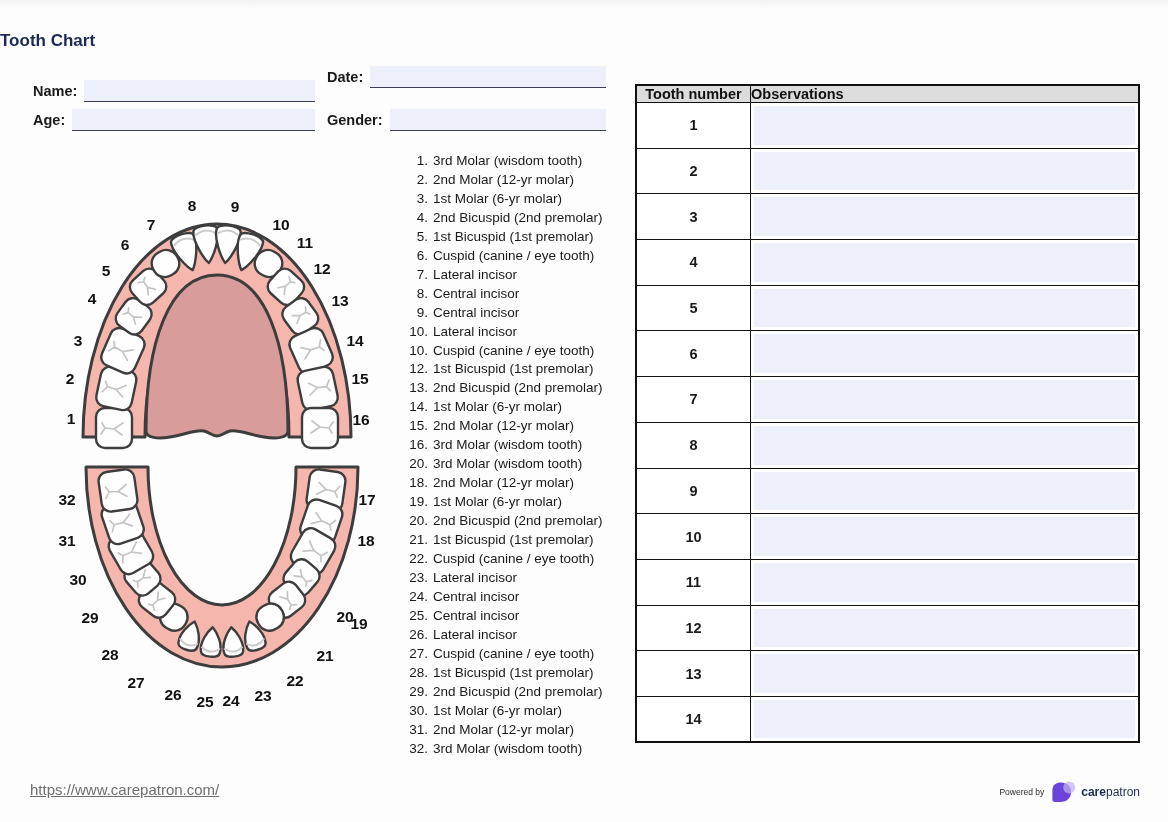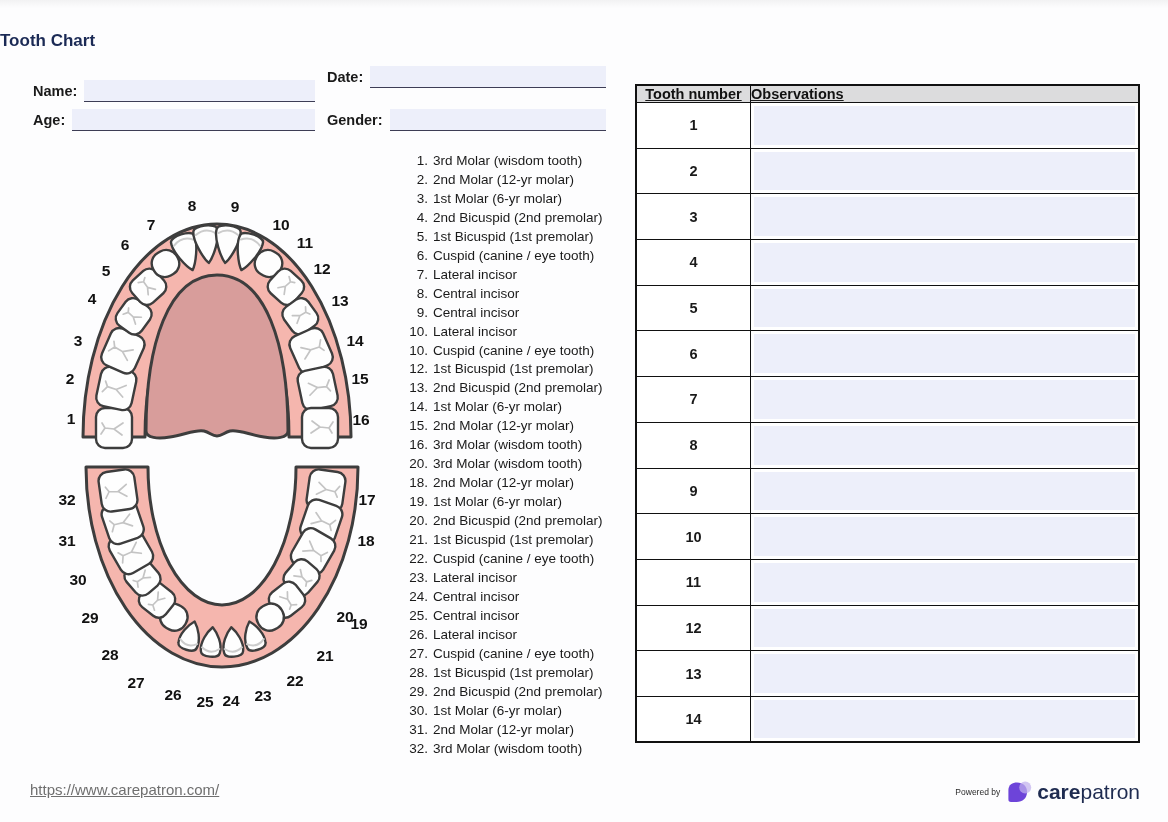--- a/index.html
+++ b/index.html
@@ -25,34 +25,34 @@
     font-weight:bold;font-size:15.5px;color:#111;}
   
   .tooth-list{position:absolute;left:401px;top:152px;}
   .list-row{display:flex;font-size:13.5px;line-height:18.95px;}
   .list-row .num{width:27px;text-align:right;flex:none;}
   .list-row .lbl{margin-left:5px;white-space:nowrap;}
   
   .obs-table{position:absolute;left:635px;top:84px;width:505px;
     border-collapse:collapse;table-layout:fixed;border:2px solid #111;}
   .obs-table th,.obs-table td{border:1.5px solid #111;padding:0;}
-  .obs-table thead tr{height:16px;text-decoration:underline;}
+  .obs-table thead tr{height:16px;}
   .obs-table th{background:#dcdcdd;font-size:14.5px;font-weight:bold;color:#111;}
   .obs-table th.h-num{width:113px;text-align:center;}
   .obs-table th.h-obs{text-align:left;}
   .obs-table tbody tr{height:45.7px;}
   .obs-table td.num-cell{text-align:center;font-weight:bold;font-size:14.5px;background:#ffffff;}
   .obs-table td.obs-cell{background:#edeffa;box-shadow:inset 0 0 0 3px #ffffff;}
   
   .footer-link{position:absolute;left:30px;top:781px;font-size:15px;color:#6f6f6f;
     text-decoration:underline;cursor:pointer;}
   .powered{position:absolute;right:28px;top:779px;display:flex;align-items:center;height:26px;}
   .powered .pb{font-size:8.5px;color:#2a2a2a;margin-right:6px;}
   .powered .logo{margin-right:4px;display:block;}
-  .brand{font-size:21px;color:#1e2b50;}
+  .brand{font-size:12px;color:#1e2b50;}
   .brand .b1{font-weight:bold;}
 </style>
 </head>
 <body>
 
 <div class="page">
   <div class="top-strip"></div>
 
   <h1 class="title">Tooth Chart</h1>
 

